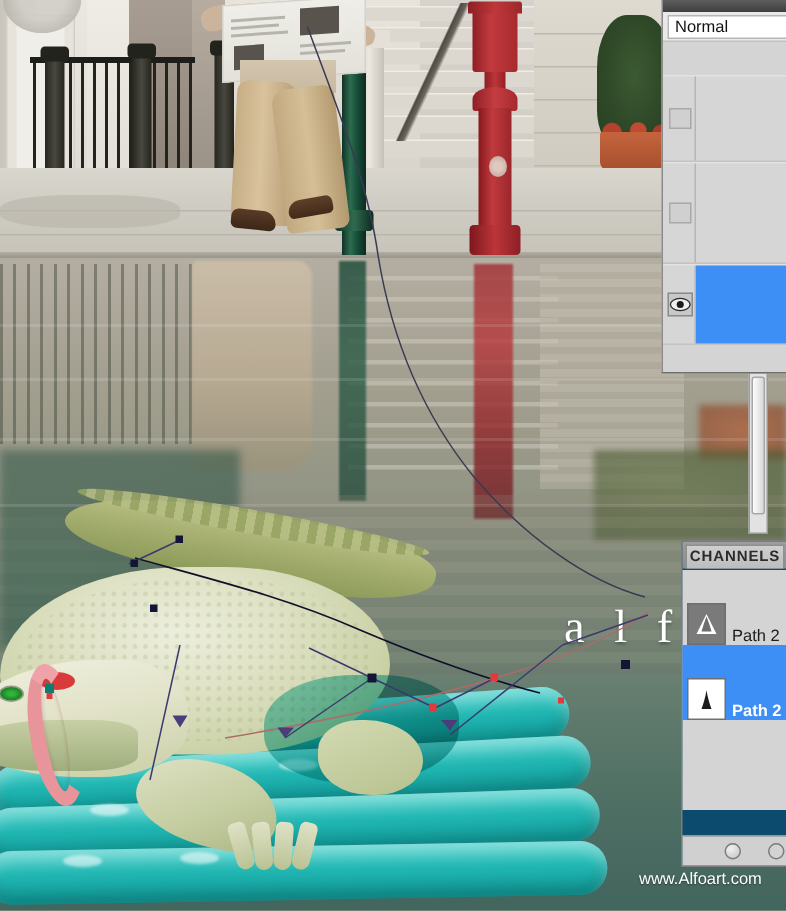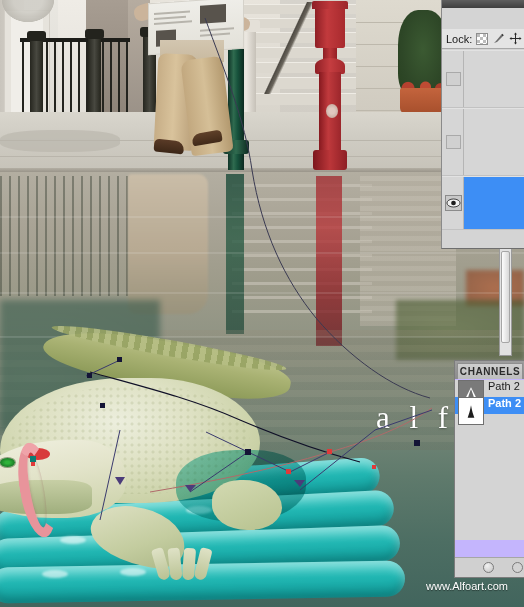--- a/index.html
+++ b/index.html
@@ -248,29 +248,29 @@
   .lp-bottom{ position:absolute; left:0; bottom:0; width:83px; height:20px;
               background:linear-gradient(180deg,#efefef,#d9d9d9); border-top:1px solid #a4a4a4;
               display:flex; align-items:center; gap:9px; padding-left:12px; }
   .ic-link  { width:15px; height:8px; position:relative; }
   .ic-fx    { font-family:"Liberation Serif", serif; font-style:italic; font-weight:bold;
               font-size:13px; color:#222; }
   .ic-sq    { width:12px; height:12px; border:1px solid #7c7c7c; background:#e6e6e6; }
 
   
   #channels { position:absolute; left:454px; top:360px; width:70px; height:218px;
-              background:#c4b5fd; border:1px solid #7c7c7c; border-right:none; }
+              background:#0c4a6e; border:1px solid #7c7c7c; border-right:none; }
   .ch-tabbar{ position:absolute; left:0; top:0; width:70px; height:18px;
               background:linear-gradient(180deg,#9e9e9e,#8c8c8c); }
   .ch-tab   { position:absolute; left:2px; top:2px; width:66px; height:16px;
               background:linear-gradient(180deg,#cfcfcf,#bdbdbd); border:1px solid #8f8f8f;
               border-bottom:none; color:#2b2b2b; font-size:10px; font-weight:bold;
               letter-spacing:.6px; text-align:center; line-height:15px; }
   .ch-list  { position:absolute; left:0; top:19px; width:70px; height:160px; background:#d4d4d4; }
-  .ch-row   { position:relative; height:17px; display:flex; align-items:flex-start; padding-left:3px; gap:4px; }
+  .ch-row   { position:relative; height:50px; display:flex; align-items:flex-end; padding-left:3px; gap:4px; }
   .ch-row.active{ background:#3d8ef5; }
   .ch-thumb { width:26px; height:28px; border:1px solid #6f6f6f; position:relative; overflow:hidden; }
   .ch-thumb.dark { background:#7a7a7a; }
   .ch-thumb.light{ background:#ffffff; }
   .ch-name  { font-size:11px; color:#1b1b1b; }
   .ch-row.active .ch-name{ color:#fff; font-weight:bold; }
   .ch-bottom{ position:absolute; left:0; bottom:0; width:70px; height:20px;
               background:#d0d0d0; border-top:1px solid #a6a6a6;
               display:flex; align-items:center; gap:18px; padding-left:28px; }
   .ch-btn   { width:11px; height:11px; border:1px solid #7b7b7b; border-radius:50%;
@@ -487,36 +487,24 @@
       <div class="v-thumb"></div>
     </div>
 
     <div class="wmark">www.Alfoart.com</div>
   </div>
 </div>
 
 <div id="layers">
   <div class="lp-topbar"></div>
 
-
-  <div class="lp-lockbar">
-    <span class="lp-lock-lbl">Lock:</span>
-    <span class="ic-checker"></span>
-    <span class="ic-brush">
-      <svg viewBox="0 0 13 13" width="13" height="13">
-        <path d="M2,11 L4,9 L9,3 L10.5,4.5 L5,10 Z" fill="#6d6d6d"></path>
-        <path d="M9,3 L10.5,4.5 L11.8,3.2 L10.3,1.8 Z" fill="#3b3b3b"></path>
-      </svg>
-    </span>
-    <span class="ic-move">
-      <svg viewBox="0 0 13 13" width="13" height="13">
-        <path d="M6.5,0.5 L8,2.5 L7,2.5 L7,6 L10.5,6 L10.5,5 L12.5,6.5 L10.5,8 L10.5,7 L7,7 L7,10.5 L8,10.5 L6.5,12.5 L5,10.5 L6,10.5 L6,7 L2.5,7 L2.5,8 L0.5,6.5 L2.5,5 L2.5,6 L6,6 L6,2.5 L5,2.5 Z" fill="#2b2b2b"></path>
-      </svg>
-    </span>
+  <div class="lp-modebar">
+    <div class="lp-mode">Normal</div>
   </div>
+
 
   <div class="lp-list">
     <div class="lp-row" style="top:0px; height:58px;">
       <div class="lp-eyecol">
         <div class="lp-eyebox"></div>
       </div>
       <div class="lp-thumbcol"></div>
     </div>
 
     <div class="lp-row" style="top:58px; height:68px;">

